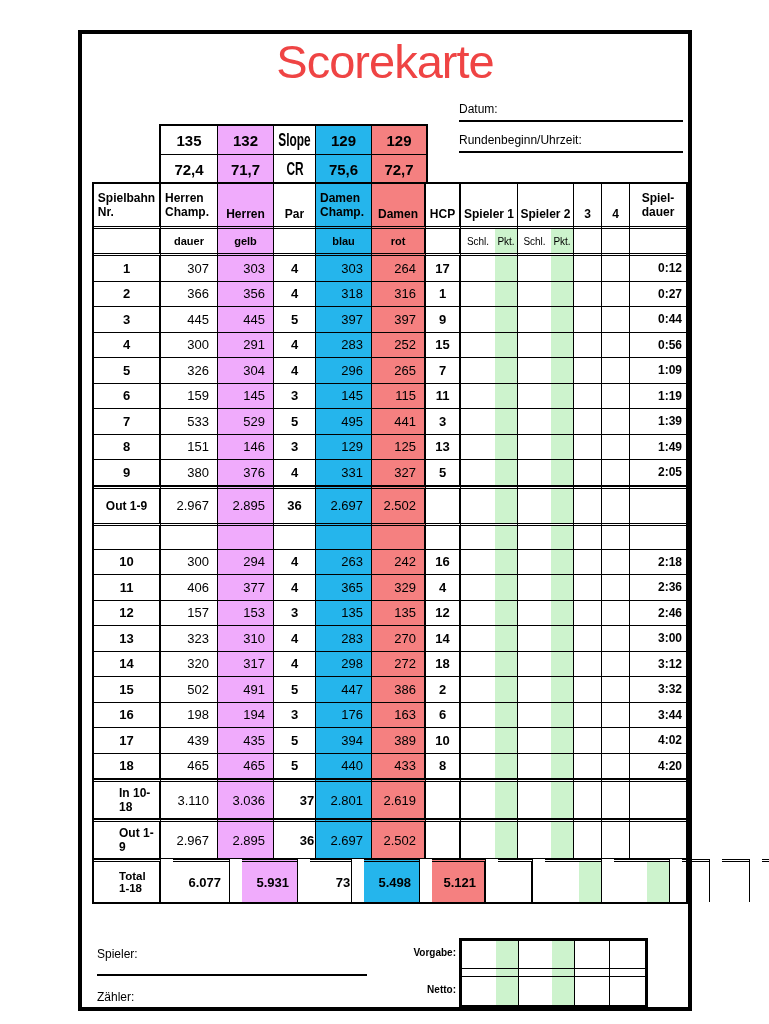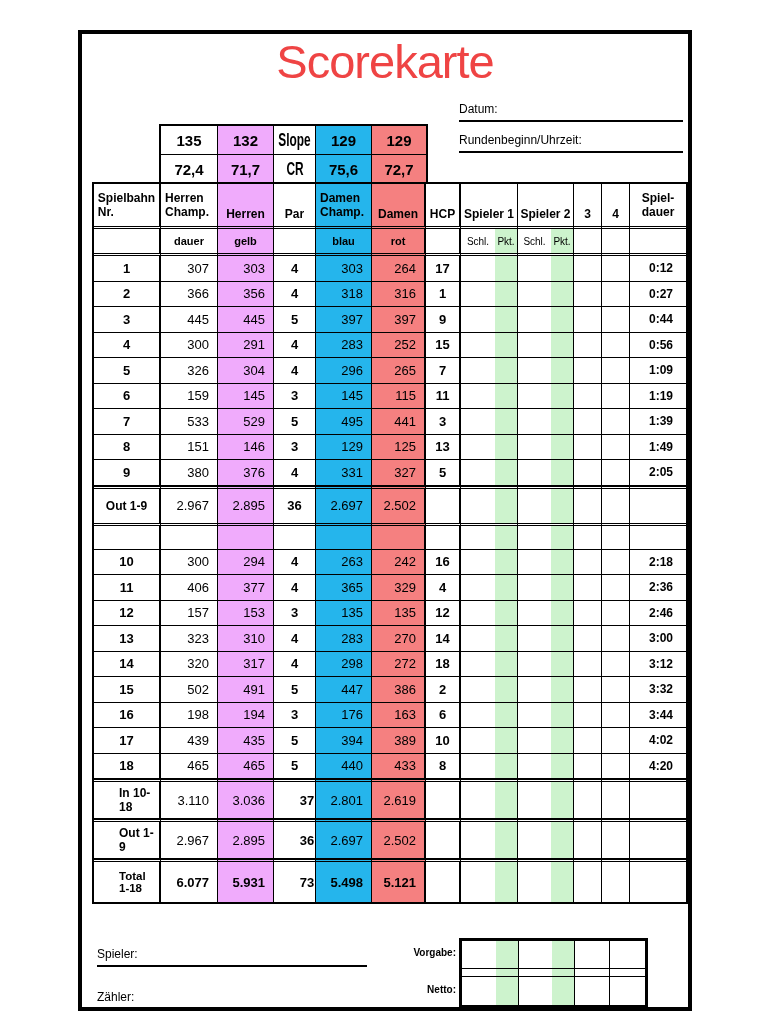--- a/index.html
+++ b/index.html
@@ -23,21 +23,21 @@
   .condensed { display: inline-block; transform: scaleX(0.66); font-size: 18px; font-weight: bold; white-space: nowrap; }
 
   
   .gtable { position: absolute; left: 10px; top: 148px; width: 596px; border: 2px solid #000; background: #fff; }
   .row { display: grid; grid-template-columns: 67px 57px 56px 42px 56px 54px 35px 57px 56px 28px 28px 56px; }
   .r-header { height: 45px; }
   .r-sub    { height: 27px; }
   .r-data   { height: 25.5px; }
   .r-out, .r-in, .r-out2 { height: 40px; }
   .r-spacer { height: 24px; }
-  .r-total  { height: 43px; }
+  .r-total  { height: 43px; gap: 12px; }
 
   .c { border-right: 1px solid #000; border-bottom: 1px solid #000; display: flex; align-items: center; justify-content: center; font-size: 13px; overflow: hidden; position: relative; }
   .c:last-child { border-right: none; }
   .c-nr  { border-right-width: 2px; }
   .c-rot { border-right-width: 2px; }
   .c-hcp { border-right-width: 2px; }
 
   .r-header .c, .r-sub .c { border-bottom: 3px double #000; }
   .r-out .c { border-top: 3px double #000; border-bottom: 3px double #000; }
   .r-in .c, .r-out2 .c, .r-total .c { border-top: 3px double #000; padding-left: 25px; }
@@ -47,32 +47,32 @@
   .bg-b { background: #25B5EC; }
   .bg-r { background: #F58080; }
   .b { font-weight: bold; }
 
   .hdr { font-weight: bold; font-size: 12px; line-height: 14px; }
   .hdr-left { justify-content: flex-start; padding-left: 4px; text-align: left; }
   .hdr-bottom { align-items: flex-end; padding-bottom: 5px; }
   .sub-lbl { font-weight: bold; font-size: 11px; }
 
   .num { justify-content: flex-end; padding-right: 8px; }
-  .t-dauer { justify-content: flex-end; padding-right: 13px; font-weight: bold; font-size: 12px; text-align: right; }
+  .t-dauer { justify-content: flex-end; padding-right: 4px; font-weight: bold; font-size: 12px; text-align: right; }
   .lbl-sum { font-weight: bold; font-size: 12px; }
   .lbl-total { font-weight: bold; font-size: 11.5px; }
 
   
   .stripe { position: absolute; right: 0; top: 0; bottom: 0; width: 22px; background: #CDF3CD; }
   .subsp { display: flex; width: 100%; height: 100%; align-items: center; font-size: 10px; }
   .subsp .schl { flex: 1 1 auto; text-align: center; }
   .subsp .pkt { width: 22px; background: #CDF3CD; align-self: stretch; display: flex; align-items: center; justify-content: center; }
 
   
-  .spieler-line { position: absolute; left: 15px; top: 913px; width: 270px; font-size: 12px; padding-bottom: 4px; border-bottom: 2px solid #000; }
+  .spieler-line { position: absolute; left: 15px; top: 913px; width: 270px; font-size: 12px; padding-bottom: 13px; border-bottom: 2px solid #000; }
   .zaehler-line { position: absolute; left: 15px; top: 956px; font-size: 12px; }
   .vlabel { position: absolute; width: 150px; left: 224px; text-align: right; font-weight: bold; font-size: 10px; }
   .vlabel-vorgabe { top: 913px; }
   .vlabel-netto { top: 950px; }
 
   .vtable { position: absolute; left: 377px; top: 904px; border: 3px solid #000; width: 189px; }
   .vrow { display: grid; grid-template-columns: 57px 56px 35px 35px; }
   .vrow-main { height: 28px; }
   .vrow-thin { height: 8px; }
   .vc { border-right: 1px solid #000; border-bottom: 1px solid #000; position: relative; }

